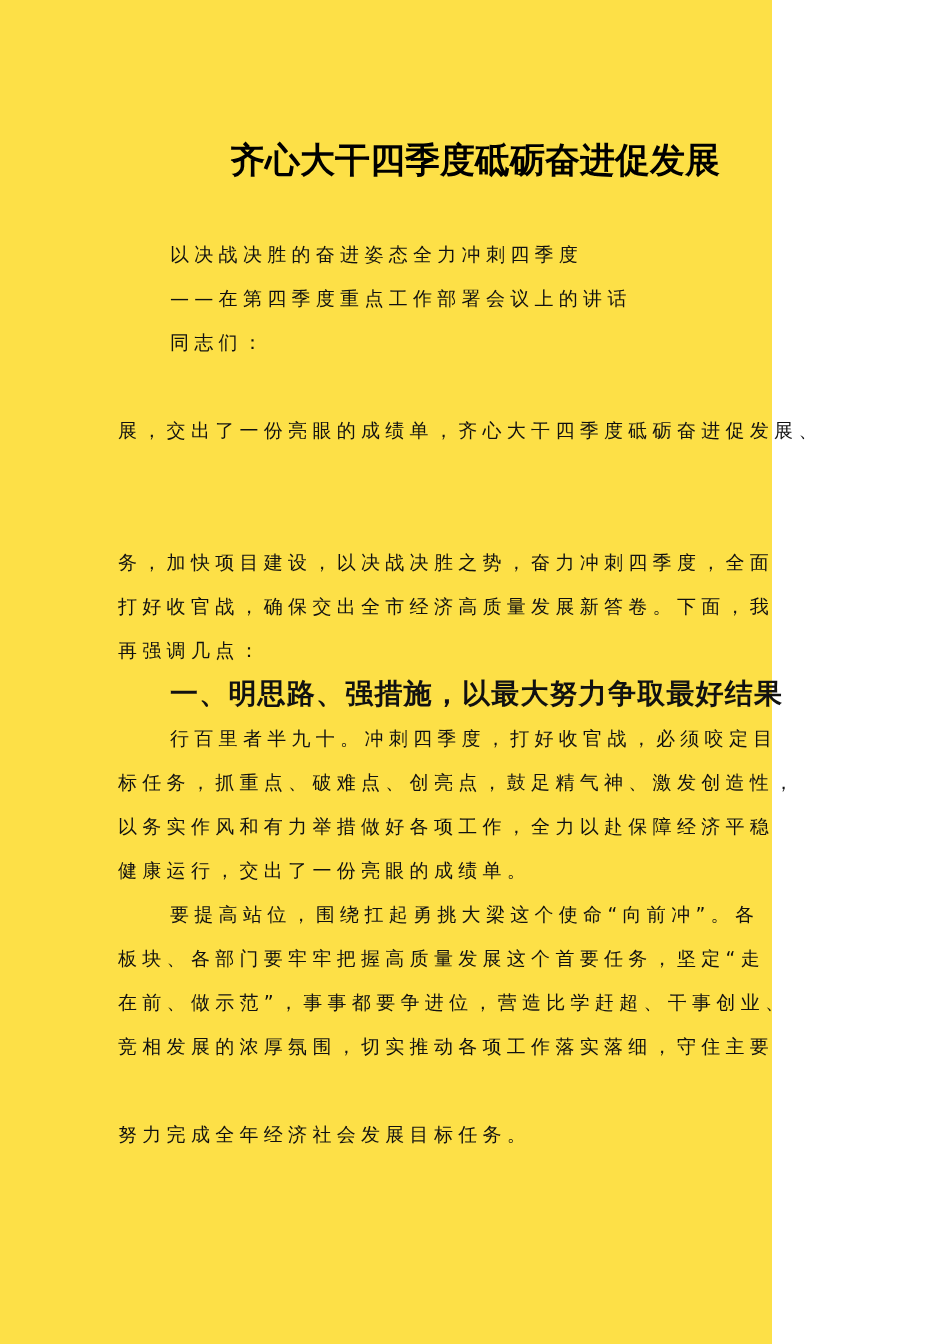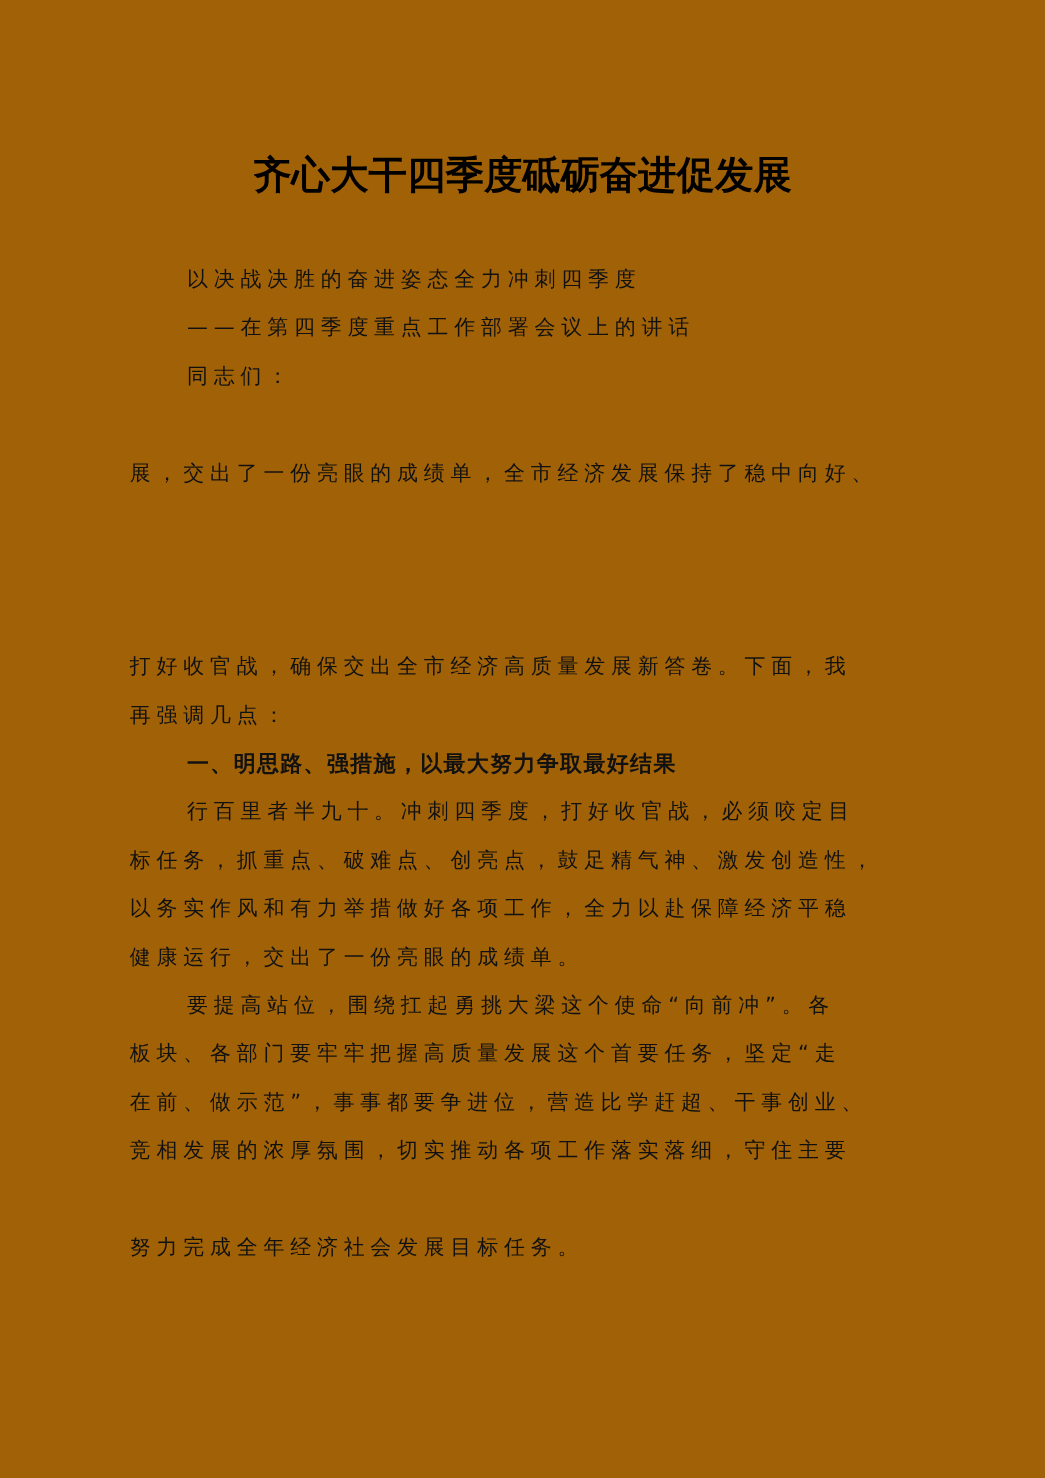--- a/index.html
+++ b/index.html
@@ -1,42 +1,43 @@
 <!DOCTYPE html>
 <html><head>
 <meta charset="utf-8">
 <style>
   html, body { margin: 0; padding: 0; background: #ffffff; }
   body { width: 950px; height: 1344px; position: relative; overflow: hidden; color: #111111; }
-  .page { position: absolute; left: 0; top: 0; width: 950px; height: 1344px; background: #a16207; text-decoration: underline; }
+  .page { position: absolute; left: 0; top: 0; width: 772px; height: 1344px; background: #fde047; text-decoration: underline; }
   .title {
     position: absolute; left: 0; top: 136px; width: 950px; text-align: center;
     font-family: "DejaVu Serif", "Liberation Serif", serif; font-weight: bold;
     font-size: 35px; letter-spacing: 0px; line-height: 48px; color: #000;
   }
   .line {
     position: absolute; left: 118px; white-space: nowrap;
     font-family: "DejaVu Sans", "Liberation Sans", sans-serif;
     font-size: 19px; line-height: 30px; color: #111;
     letter-spacing: 5.3px;
   }
   .indent { left: 170px; }
-  .heading { font-weight: bold; letter-spacing: 1.2px; font-size: 20px; }
+  .heading { font-weight: bold; letter-spacing: 1.2px; font-size: 28px; }
 </style>
 </head>
 <body>
 
 <div class="page">
   <div class="title">齐心大干四季度砥砺奋进促发展</div>
 
   <div class="line indent" style="top:239px">以决战决胜的奋进姿态全力冲刺四季度</div>
   <div class="line indent" style="top:283px">——在第四季度重点工作部署会议上的讲话</div>
   <div class="line indent" style="top:327px">同志们：</div>
 
-  <div class="line" style="top:415px">展，交出了一份亮眼的成绩单，全市经济发展保持了稳中向好、</div>
+  <div class="line" style="top:415px">展，交出了一份亮眼的成绩单，齐心大干四季度砥砺奋进促发展、</div>
+  <div class="line" style="top:547px">务，加快项目建设，以决战决胜之势，奋力冲刺四季度，全面</div>
   <div class="line" style="top:635px">再强调几点：</div>
   <div class="line" style="top:591px">打好收官战，确保交出全市经济高质量发展新答卷。下面，我</div>
 
   <div class="line indent heading" style="top:679px">一、明思路、强措施，以最大努力争取最好结果</div>
 
   <div class="line indent" style="top:723px">行百里者半九十。冲刺四季度，打好收官战，必须咬定目</div>
   <div class="line" style="top:767px">标任务，抓重点、破难点、创亮点，鼓足精气神、激发创造性，</div>
   <div class="line" style="top:811px">以务实作风和有力举措做好各项工作，全力以赴保障经济平稳</div>
   <div class="line" style="top:855px">健康运行，交出了一份亮眼的成绩单。</div>
 

